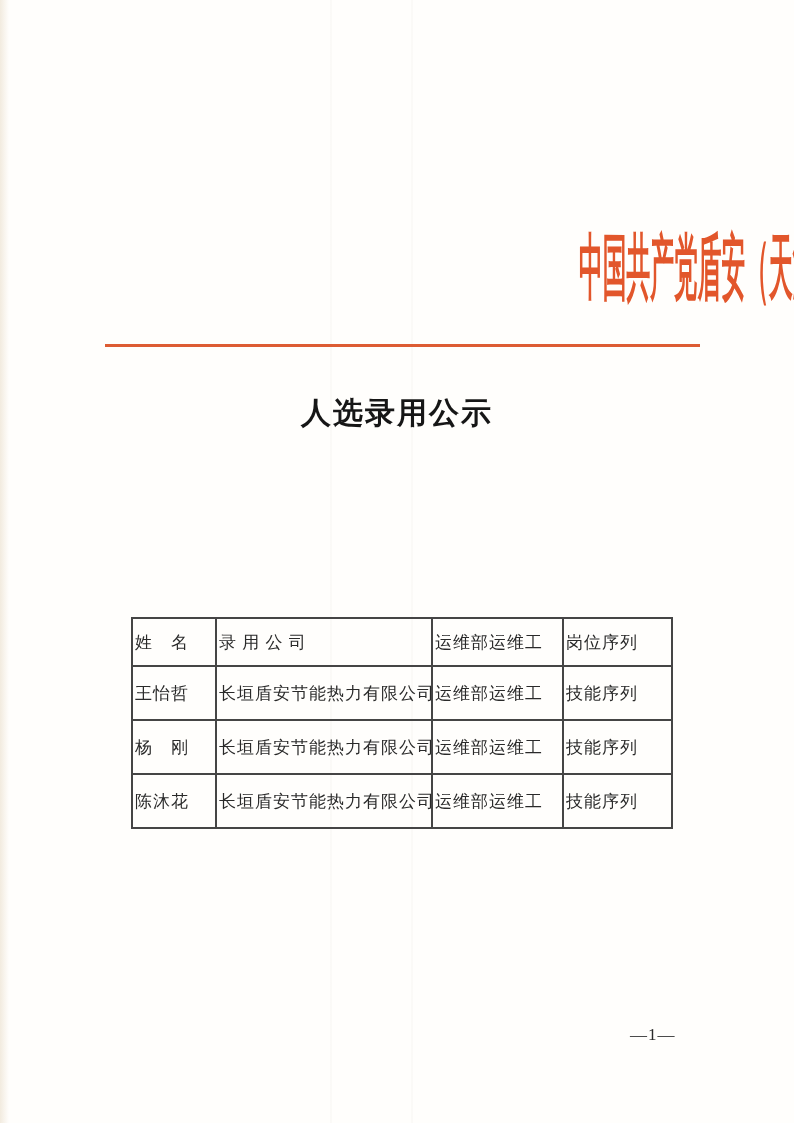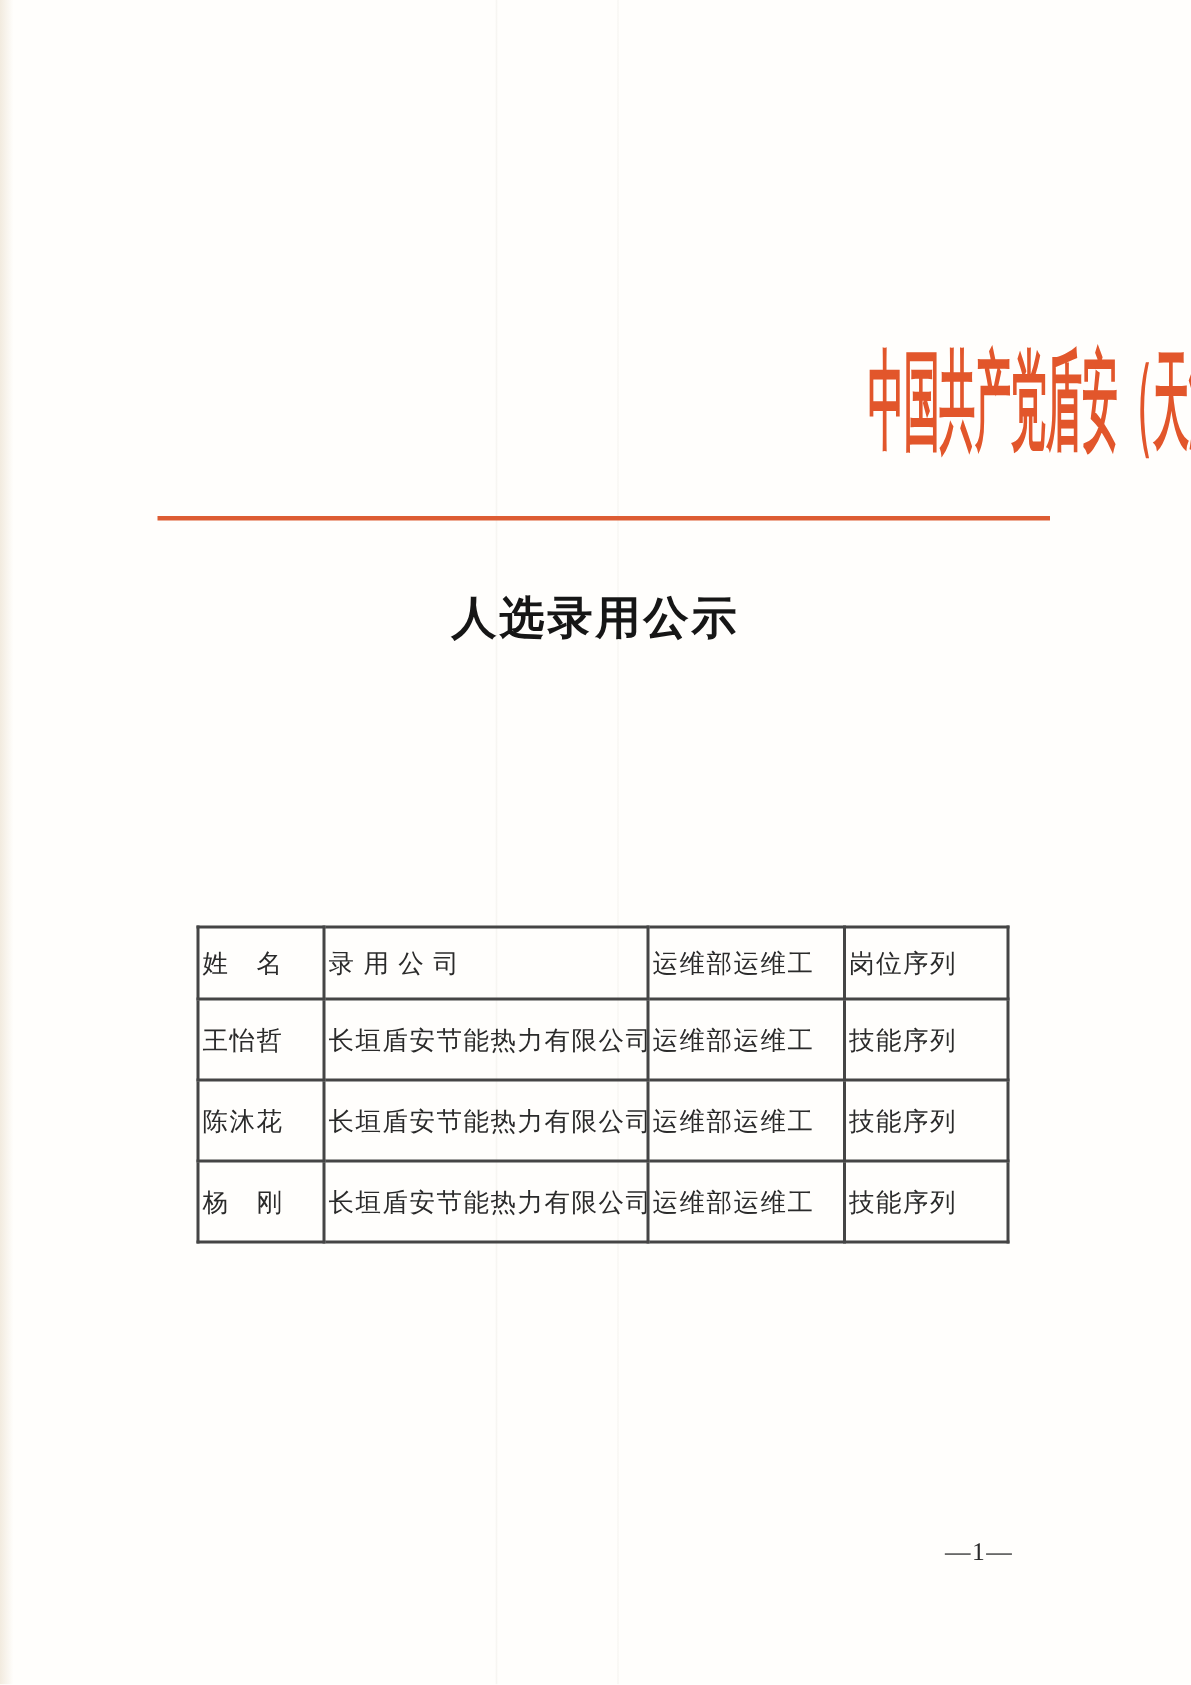--- a/index.html
+++ b/index.html
@@ -143,27 +143,27 @@
       </tr>
     </thead>
     <tbody>
       <tr>
         <td>王怡哲</td>
         <td>长垣盾安节能热力有限公司</td>
         <td>运维部运维工</td>
         <td>技能序列</td>
       </tr>
       <tr>
-        <td>陈沐花</td>
+        <td>杨　刚</td>
         <td>长垣盾安节能热力有限公司</td>
         <td>运维部运维工</td>
         <td>技能序列</td>
       </tr>
       <tr>
-        <td>杨　刚</td>
+        <td>陈沐花</td>
         <td>长垣盾安节能热力有限公司</td>
         <td>运维部运维工</td>
         <td>技能序列</td>
       </tr>
     </tbody>
   </table>
 
 
   <div class="page-number">—1—</div>
 

